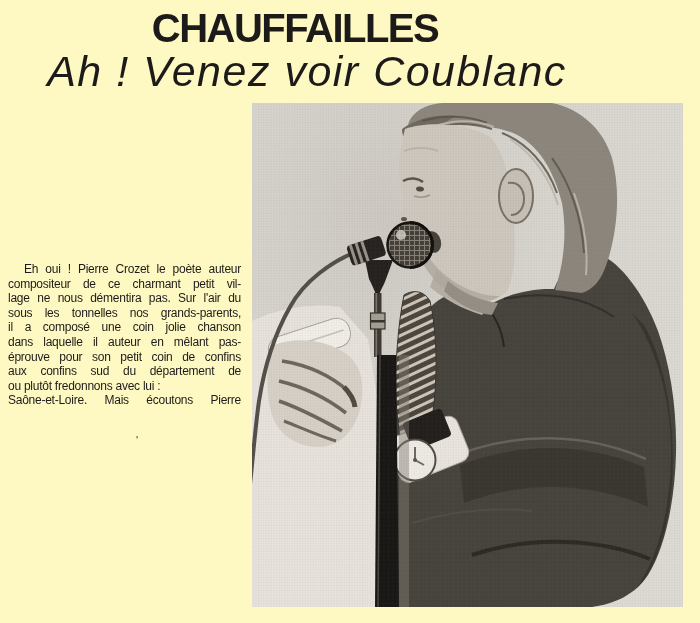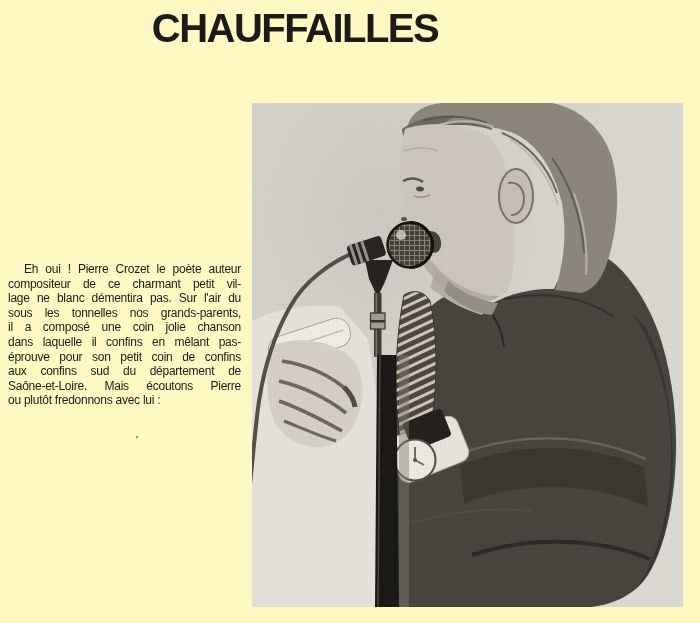--- a/index.html
+++ b/index.html
@@ -40,32 +40,33 @@
     position:absolute; left:252px; top:103px; width:431px; height:504px;
   }
   .photo-wrap svg{ display:block; }
 </style>
 </head>
 <body>
 
 <div class="page">
 
   <div class="headline">CHAUFFAILLES</div>
+  <div class="subtitle">Ah ! Venez voir Coublanc</div>
 
   <div class="body-col">
     <div class="jline first">Eh oui ! Pierre Crozet le poète auteur</div>
     <div class="jline">compositeur de ce charmant petit vil-</div>
-    <div class="jline">lage ne blanc démentira pas. Sur l'air du</div>
+    <div class="jline">lage ne nous démentira pas. Sur l'air du</div>
     <div class="jline">sous les tonnelles nos grands-parents,</div>
     <div class="jline">il a composé une coin jolie chanson</div>
-    <div class="jline">dans laquelle il confins en mêlant pas-</div>
+    <div class="jline">dans laquelle il auteur en mêlant pas-</div>
     <div class="jline">éprouve pour son petit coin de confins</div>
     <div class="jline">aux confins sud du département de</div>
+    <div class="jline last">ou plutôt fredonnons avec lui :</div>
     <div class="jline">Saône-et-Loire. Mais écoutons Pierre</div>
-    <div class="jline last">ou plutôt fredonnons avec lui :</div>
   </div>
 
   <div class="stray">'</div>
 
   <div class="photo-wrap">
     <svg width="431" height="504" viewBox="0 0 431 504" xmlns="http://www.w3.org/2000/svg">
       <defs>
         <radialGradient id="bgShade" cx="30%" cy="22%" r="90%">
           <stop offset="0%" stop-color="#ccc8c1"></stop>
           <stop offset="45%" stop-color="#d7d4ce"></stop>

